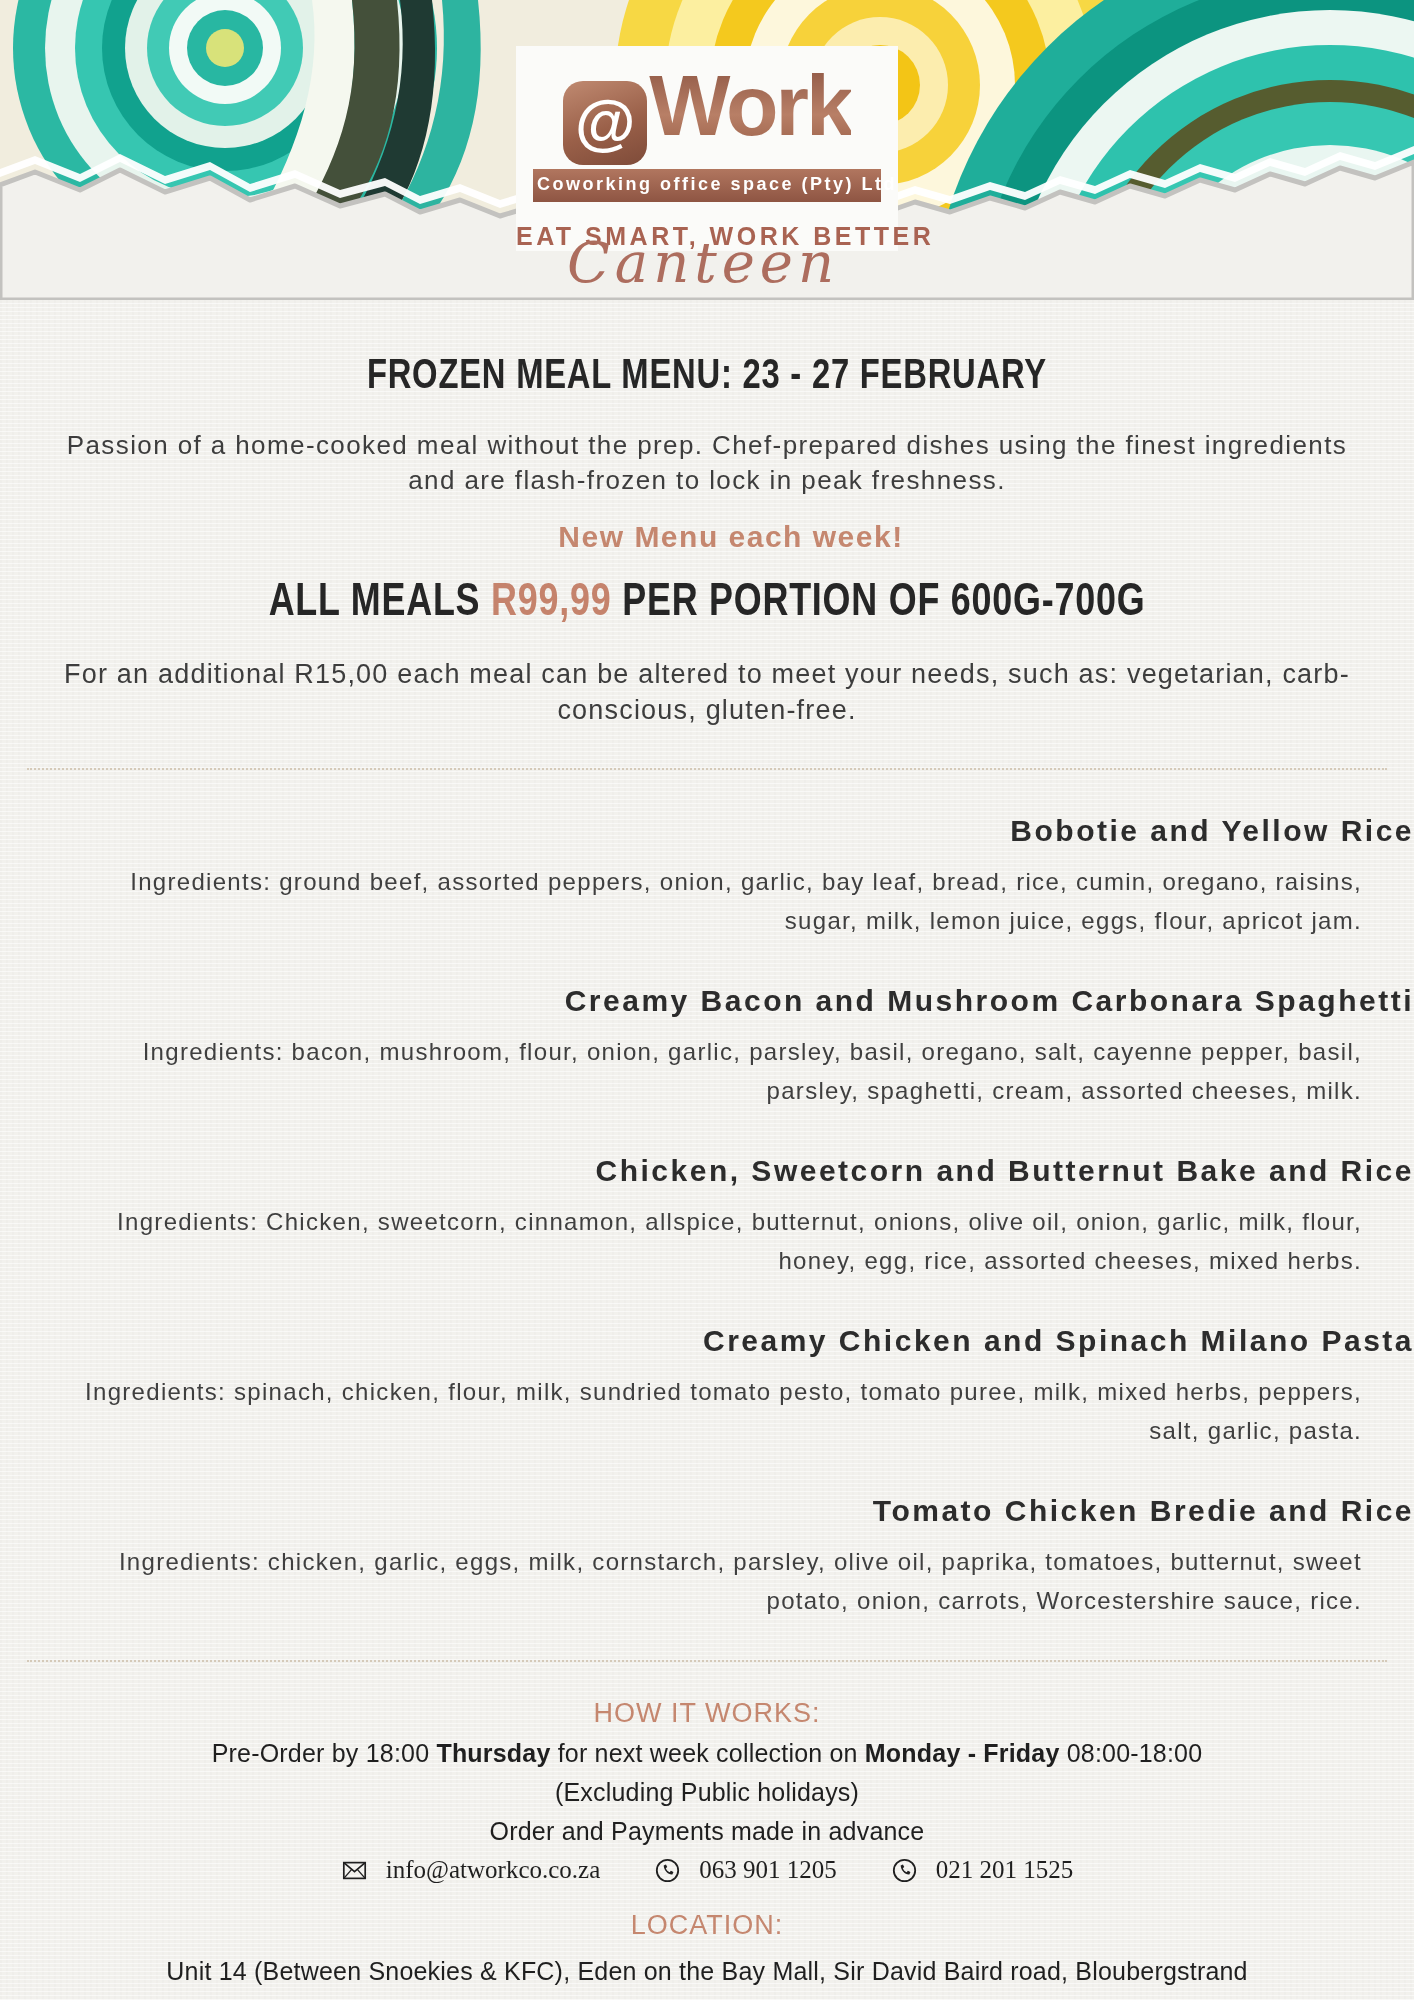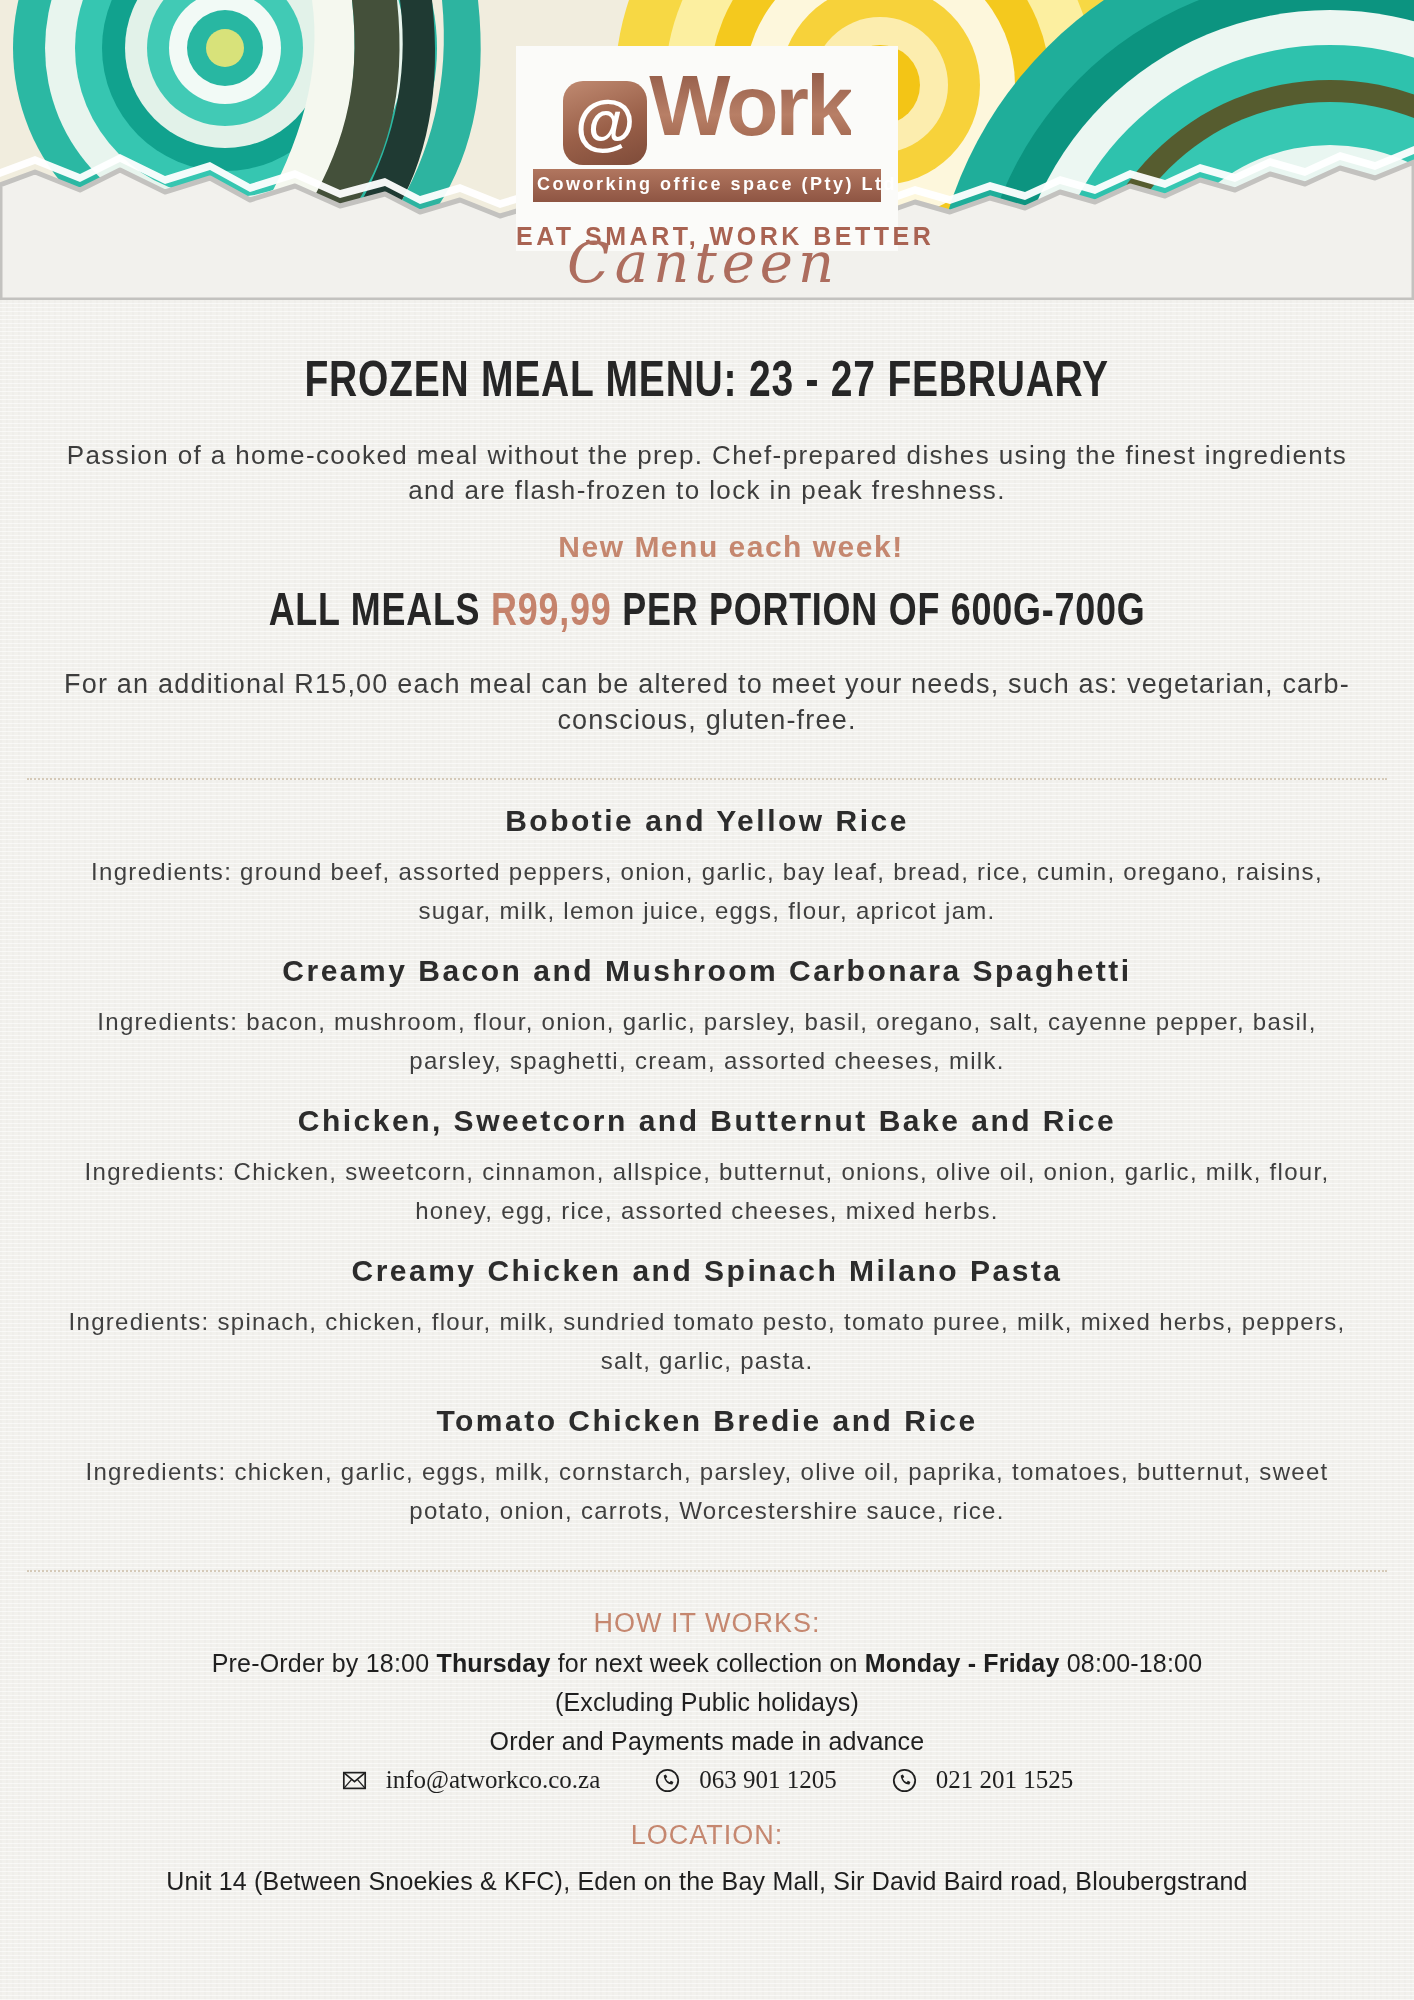--- a/index.html
+++ b/index.html
@@ -51,37 +51,37 @@
   .canteen {
     position:absolute; top:230px; left:0; right:8px; text-align:center;
     font-family:"DejaVu Serif", serif; font-style:italic;
     font-size:56px; letter-spacing:5px; color:#ad6d5e;
   }
 
   
   main { text-align:center; }
   .cond { display:inline-block; transform:scaleX(.78); transform-origin:50% 50%; white-space:nowrap; }
 
-  .menu-title { margin-top:58px; font-size:50px; font-weight:700; color:#262626; letter-spacing:1px; }
+  .menu-title { margin-top:58px; font-size:42px; font-weight:700; color:#262626; letter-spacing:1px; }
   .intro {
     margin:30px auto 0; max-width:1300px;
     font-size:26px; line-height:35px; letter-spacing:1.4px; color:#3d3d3d;
   }
   .highlight { margin-top:22px; font-size:30px; font-weight:700; letter-spacing:1.5px; color:#c5876f;padding-left:48px; }
   .price-line { margin-top:18px; font-size:46px; font-weight:700; color:#262626; letter-spacing:1px; }
   .price-line .copper { color:#c5836c; }
   .note {
     margin:30px auto 0; max-width:1320px;
     font-size:27px; line-height:36px; letter-spacing:1.2px; color:#3d3d3d;
   }
 
   .divider { border:none; border-top:2px dotted #d5cab9; width:1360px; margin:40px auto 0; }
 
   .items { margin-top:14px; }
-  .item { margin-top:24px; }
+  .item { margin-top:44px;text-align:right; }
   .item-name { font-size:30px; font-weight:700; letter-spacing:2.5px; color:#2c2c2c; }
   .item-ing {
     margin:14px auto 0; max-width:1310px;
     font-size:24px; line-height:39px; letter-spacing:1.3px; color:#3f3f3f;
   }
 
   
   .section-heading { font-size:27px; font-weight:400; letter-spacing:1px; color:#c5876f; }
   .how { margin-top:36px; }
   .how p { font-size:25px; color:#1f1f1f; margin-top:10px; letter-spacing:.2px; }

